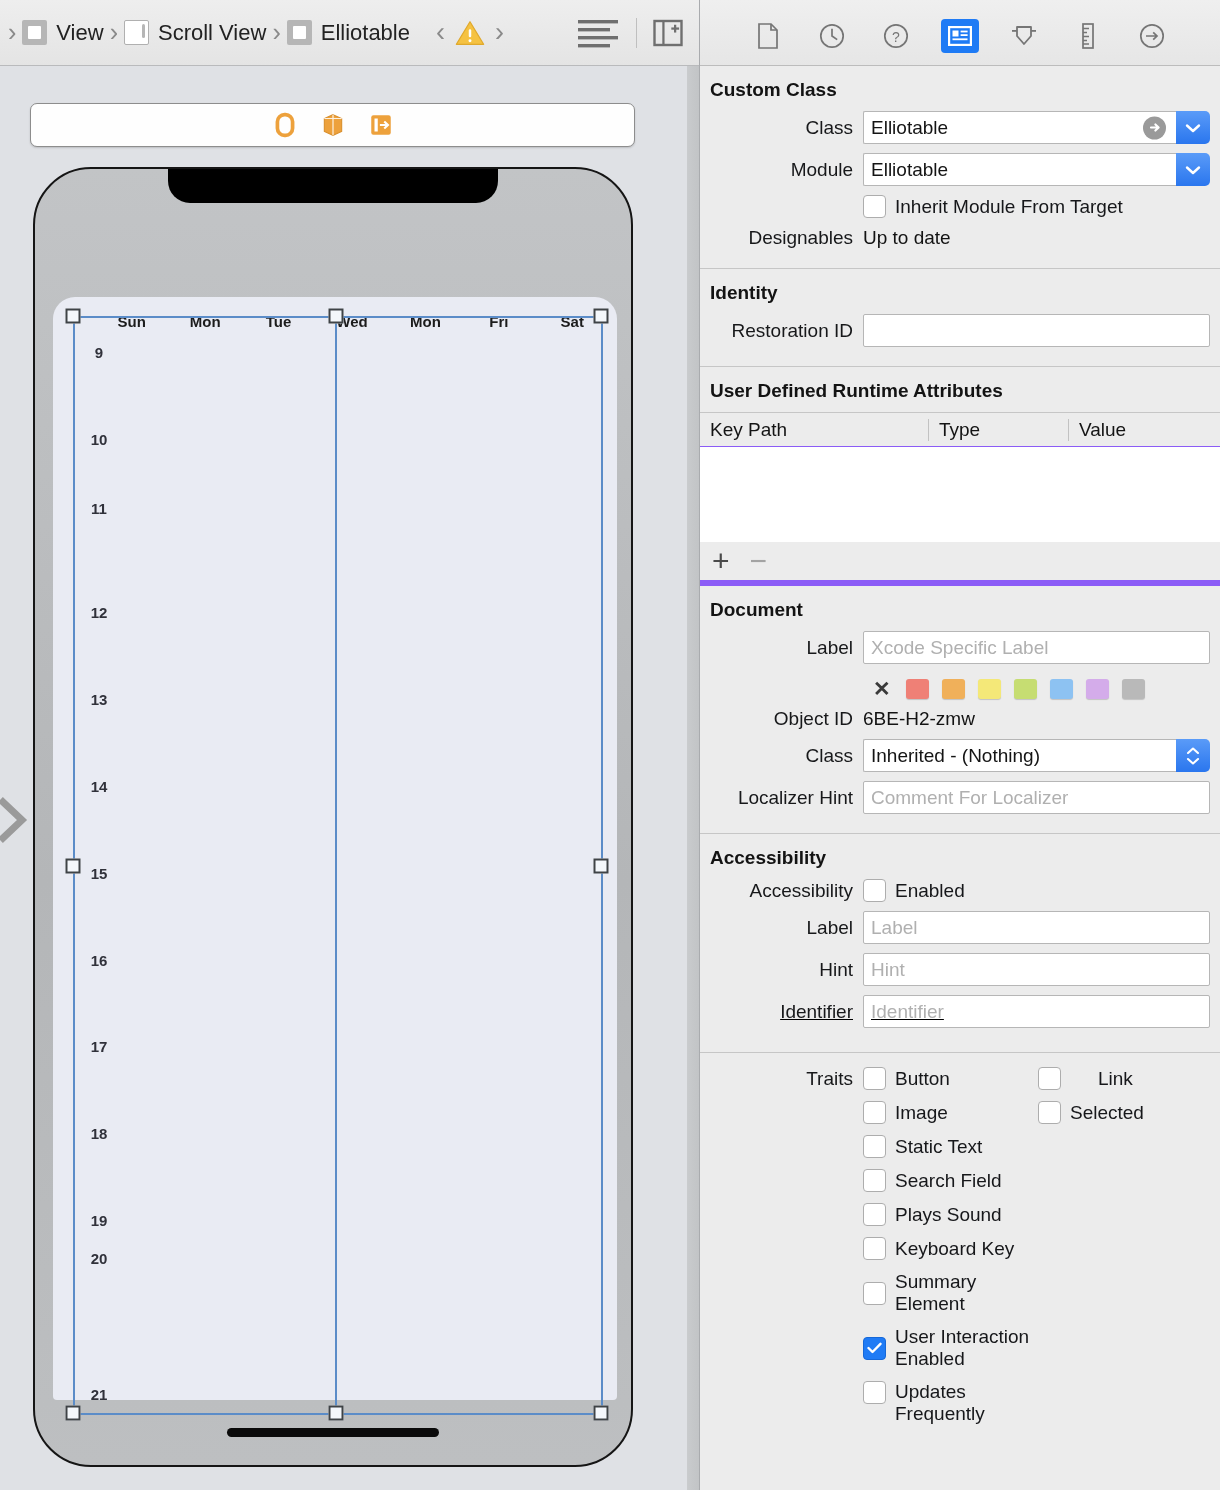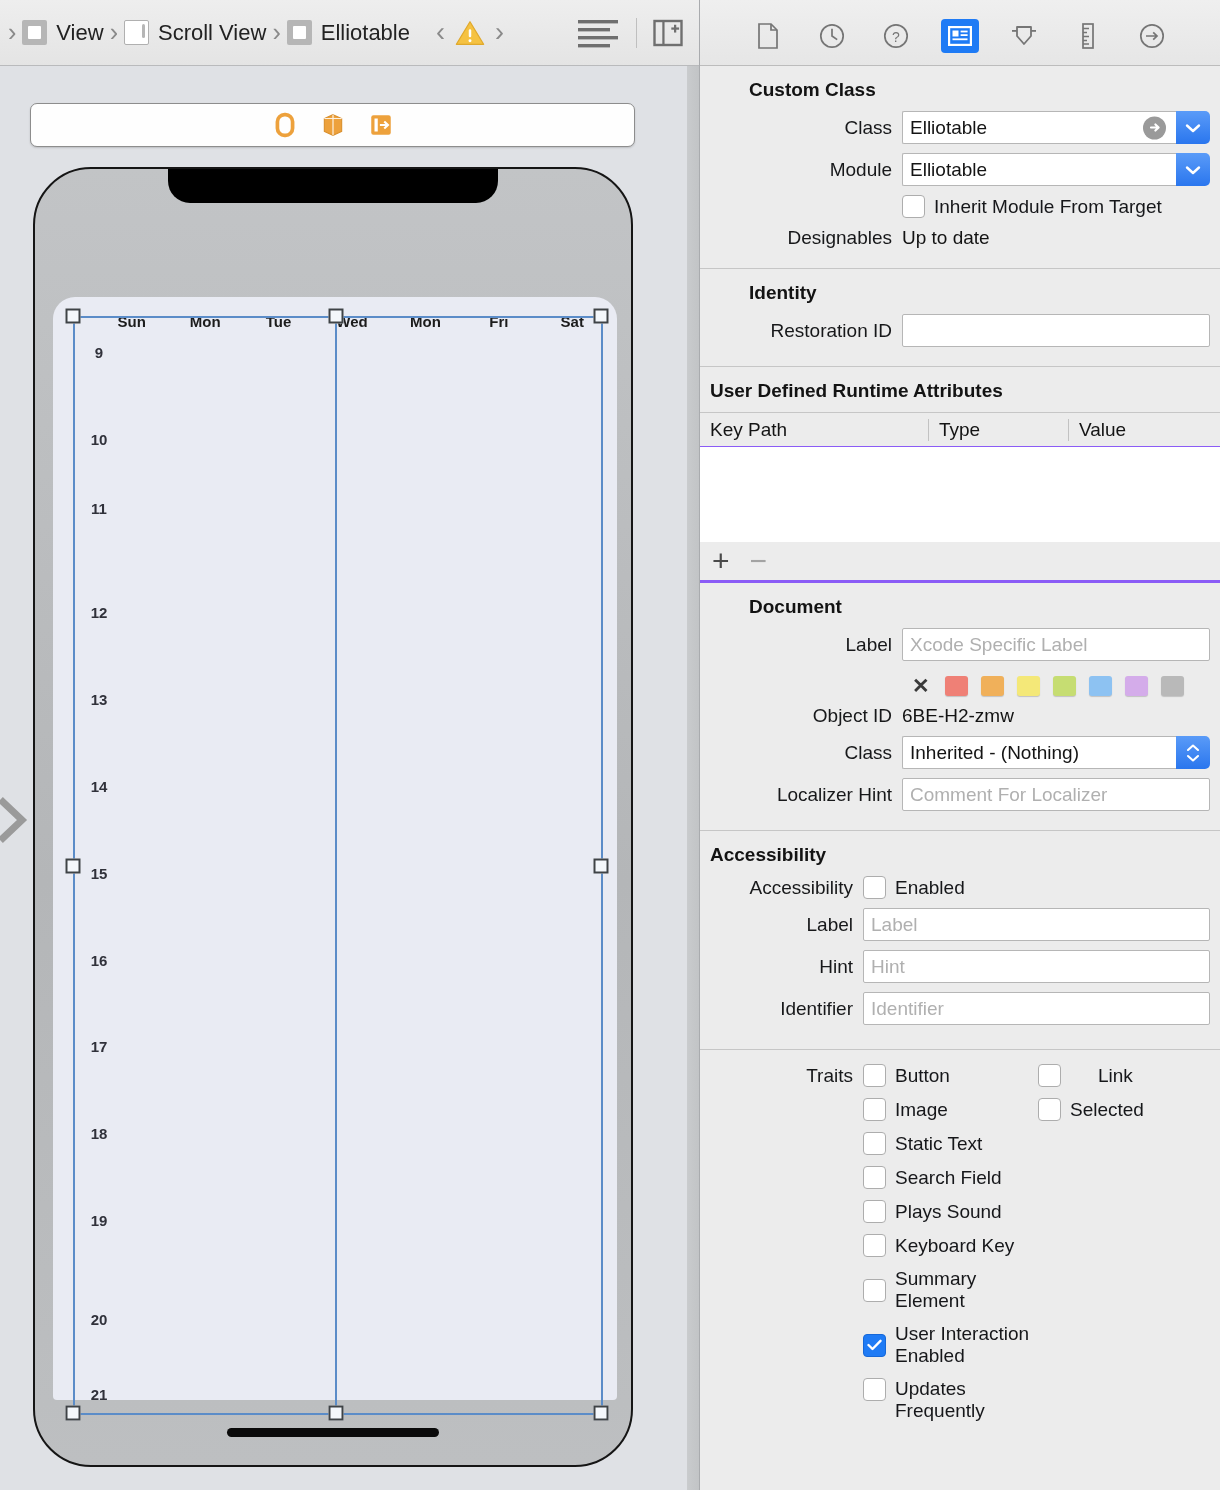--- a/index.html
+++ b/index.html
@@ -144,21 +144,21 @@
     width: 38px; height: 34px; display: flex; align-items: center; justify-content: center;
     border-radius: 4px;
   }
   .insp-tab.active { background: #1f7bf5; }
   .insp-tab svg { display: block; }
 
   .section-hd {
     font-size: 19px; font-weight: bold; color: #131313;
     padding: 13px 0 10px 10px;
   }
-  .sect { border-bottom: 1px solid #c6c6c6; padding-left: 39px; }
+  .sect { border-bottom: 1px solid #c6c6c6; }
   .row { display: flex; align-items: center; margin-bottom: 9px; }
   .row-lbl {
     width: 163px; text-align: right; padding-right: 10px;
     font-size: 19px; color: #17181a; flex: none;
   }
   .txt {
     flex: 1; height: 33px; background: #fff;
     border: 1px solid #b6b6b6; border-radius: 2px;
     font-size: 19px; color: #141414; padding: 0 7px;
     font-family: "Liberation Sans", sans-serif;
@@ -326,21 +326,21 @@
             <span class="hour-lbl" style="top: 141.8px;">10</span>
             <span class="hour-lbl" style="top: 211px;">11</span>
             <span class="hour-lbl" style="top: 315.4px;">12</span>
             <span class="hour-lbl" style="top: 402.2px;">13</span>
             <span class="hour-lbl" style="top: 489px;">14</span>
             <span class="hour-lbl" style="top: 575.8px;">15</span>
             <span class="hour-lbl" style="top: 662.6px;">16</span>
             <span class="hour-lbl" style="top: 749.4px; text-align: right;">17</span>
             <span class="hour-lbl" style="top: 836.2px;">18</span>
             <span class="hour-lbl" style="top: 923px;">19</span>
-            <span class="hour-lbl" style="top: 1022px;">20</span>
+            <span class="hour-lbl" style="top: 961px;">20</span>
             <span class="hour-lbl" style="top: 1096.6px;">21</span>
           </div>
       </div>
     </div>
 
     <div>
       <div class="sel-line sel-h" style="left:73px; top:316px; width:529px;"></div>
       <div class="sel-line sel-h" style="left:73px; top:1413px; width:529px;"></div>
       <div class="sel-line sel-v" style="left:73px; top:316px; height:1098px;"></div>
       <div class="sel-line sel-v" style="left:601px; top:316px; height:1098px;"></div>
@@ -477,21 +477,21 @@
         <span class="c2">Type</span>
         <span class="c3">Value</span>
       </div>
       <div class="udra-body"></div>
       <div class="udra-foot">
         <span class="pm">+</span>
         <span class="pm dim">−</span>
       </div>
     </div>
 
-    <div class="sect" style="border-top:3px solid #8b5cf6;">
+    <div class="sect" style="border-top:6px solid #8b5cf6;">
       <div class="section-hd">Document</div>
       <div class="pad">
         <div class="row">
           <span class="row-lbl">Label</span>
           <input class="txt" placeholder="Xcode Specific Label" style="">
         </div>
         <div class="chips">
           <span class="chip-x">✕</span>
           <span class="chip" style="background: rgb(239, 128, 118);"></span>
           <span class="chip" style="background: rgb(240, 176, 90);"></span>
@@ -537,21 +537,21 @@
           <span class="cb-lbl">Enabled</span>
         </div>
         <div class="row">
           <span class="row-lbl">Label</span>
           <input class="txt" placeholder="Label" style="">
         </div>
         <div class="row">
           <span class="row-lbl">Hint</span>
           <input class="txt" placeholder="Hint" style="">
         </div>
-        <div class="row" style="margin-bottom:14px;">
+        <div class="row" style="margin-bottom:14px;text-decoration:underline;">
           <span class="row-lbl">Identifier</span>
           <input class="txt" placeholder="Identifier" style="">
         </div>
       </div>
 
       <div style="border-top:1px solid #c6c6c6; padding-top:14px;">
         <div class="traits-grid" id="traitsGrid">
             <div class="trait-row">
               <span class="trait-col1">Traits</span>
               <span class="trait-a">

